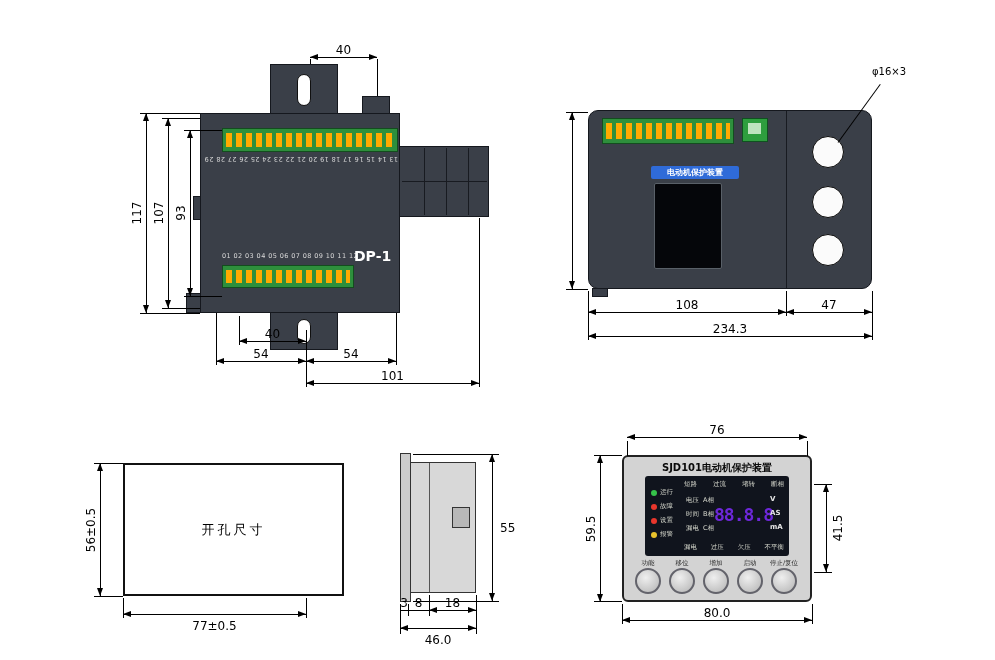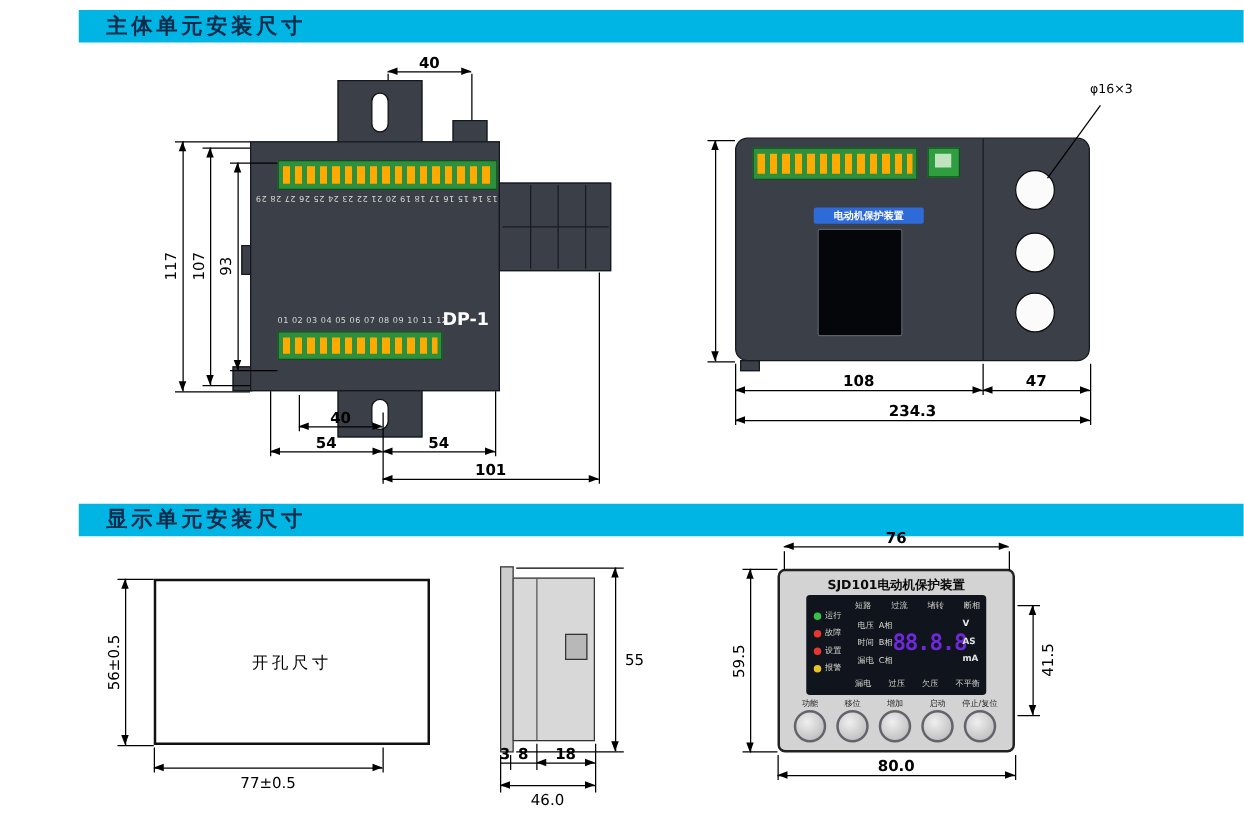--- a/index.html
+++ b/index.html
@@ -17,21 +17,21 @@
   .dim-h::before { content:""; position:absolute; left:0; top:-4px;
     border-top:3.5px solid transparent; border-bottom:3.5px solid transparent; border-right:8px solid #000; }
   .dim-h::after  { content:""; position:absolute; right:0; top:-4px;
     border-top:3.5px solid transparent; border-bottom:3.5px solid transparent; border-left:8px solid #000; }
   .dim-v::before { content:""; position:absolute; top:0; left:-4px;
     border-left:3.5px solid transparent; border-right:3.5px solid transparent; border-bottom:8px solid #000; }
   .dim-v::after  { content:""; position:absolute; bottom:0; left:-4px;
     border-left:3.5px solid transparent; border-right:3.5px solid transparent; border-top:8px solid #000; }
   .noarr::before, .noarr::after { display:none; }
   .dlab { position:absolute; font-size:12px; color:#000; white-space:nowrap; }
-  .dlab-h  { left:50%; top:-15px; transform:translateX(-50%);font-weight:bold; }
+  .dlab-h  { left:50%; top:-15px; transform:translateX(-50%); }
   .dlab-hb { left:50%; top:4px;  transform:translateX(-50%);text-align:right; }
   .dlab-v  { top:50%; left:-10px; transform:translate(-50%,-50%) rotate(-90deg); }
   .dlab-vr { top:50%; left:11px;  transform:translate(-50%,-50%) rotate(-90deg); }
   .dlab-vh { top:50%; left:7px;   transform:translateY(-50%); }
   .xh { position:absolute; height:0; border-top:1px solid #000; }
   .xv { position:absolute; width:0; border-left:1px solid #000; }
   .leader { position:absolute; height:0; border-top:1px solid #000; transform-origin:left center; }
 
   
   .dark { position:absolute; background:#3a3f48; border:1px solid #15181e; }
@@ -51,23 +51,20 @@
   .prow { position:absolute; display:flex; gap:4px; color:#d6d8cd; font-size:6.5px; }
   .led-row { position:absolute; display:flex; align-items:center; gap:3px; color:#d6d8cd; font-size:6.5px; }
   .led-dot { width:6px; height:6px; border-radius:50%; background:#777; }
   .blab { position:absolute; width:44px; text-align:center; font-size:6.5px; color:#222; }
 </style>
 </head>
 <body>
 
 <div class="canvas">
 
-  <div class="hdr" style="top:8px">
-    <span>主体单元安装尺寸</span>
-  </div>
 
   <div>
 
     <div class="xv" style="left:310px;top:59px;height:17px"></div>
     <div class="xv" style="left:377px;top:59px;height:40px"></div>
     <div class="dim-h" style="left:310px;top:57px;width:67px">
       <span class="dlab dlab-h">40</span>
     </div>
 
     <div class="dark" style="left:270px;top:64px;width:68px;height:52px"></div>
@@ -151,23 +148,20 @@
       <span class="dlab dlab-h">108</span>
     </div>
     <div class="dim-h" style="left:786px;top:312px;width:86px">
       <span class="dlab dlab-h">47</span>
     </div>
     <div class="dim-h" style="left:588px;top:336px;width:284px">
       <span class="dlab dlab-h">234.3</span>
     </div>
   </div>
 
-  <div class="hdr" style="top:403px">
-    <span>显示单元安装尺寸</span>
-  </div>
 
   <div>
     <div style="position:absolute;left:123px;top:463px;width:221px;height:133px;border:2px solid #111;background:#fff;display:flex;align-items:center;justify-content:center;font-size:13px;letter-spacing:3px">
       <span>开孔尺寸</span>
     </div>
     <div class="xh" style="left:94px;top:463px;width:29px"></div>
     <div class="xh" style="left:94px;top:596px;width:29px"></div>
     <div class="dim-v" style="left:100px;top:463px;height:133px">
       <span class="dlab dlab-v">56±0.5</span>
     </div>

